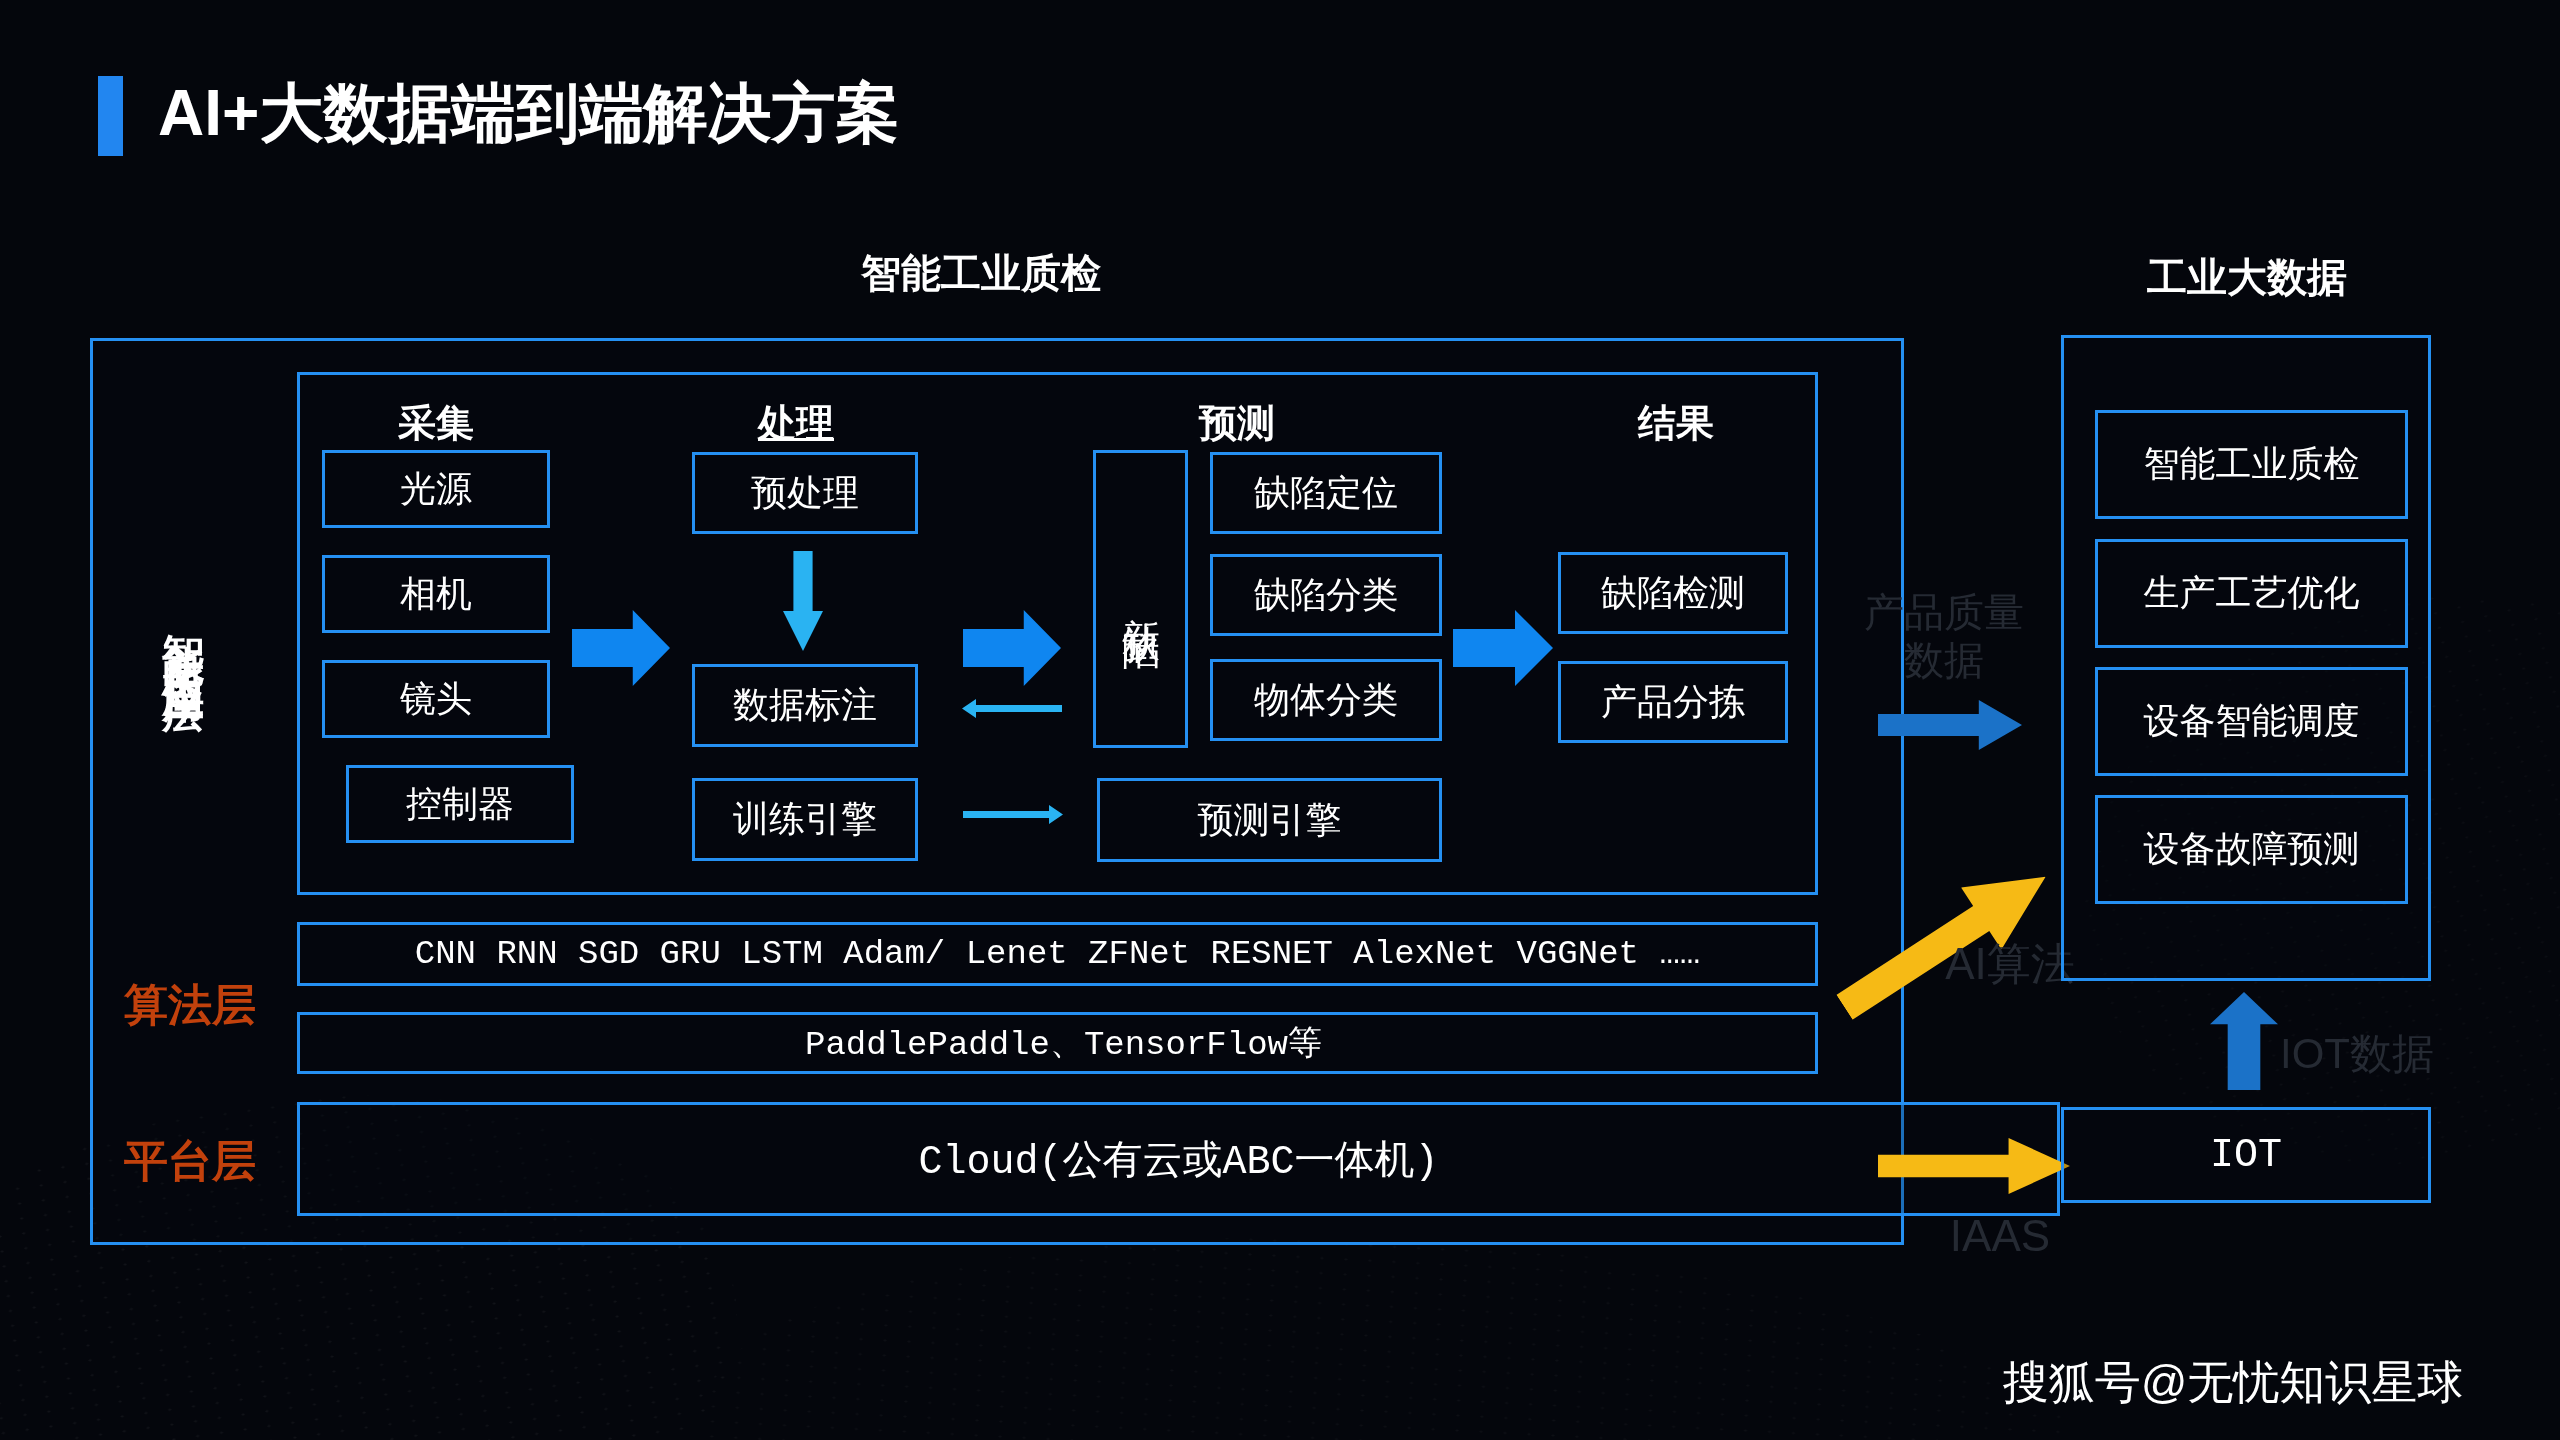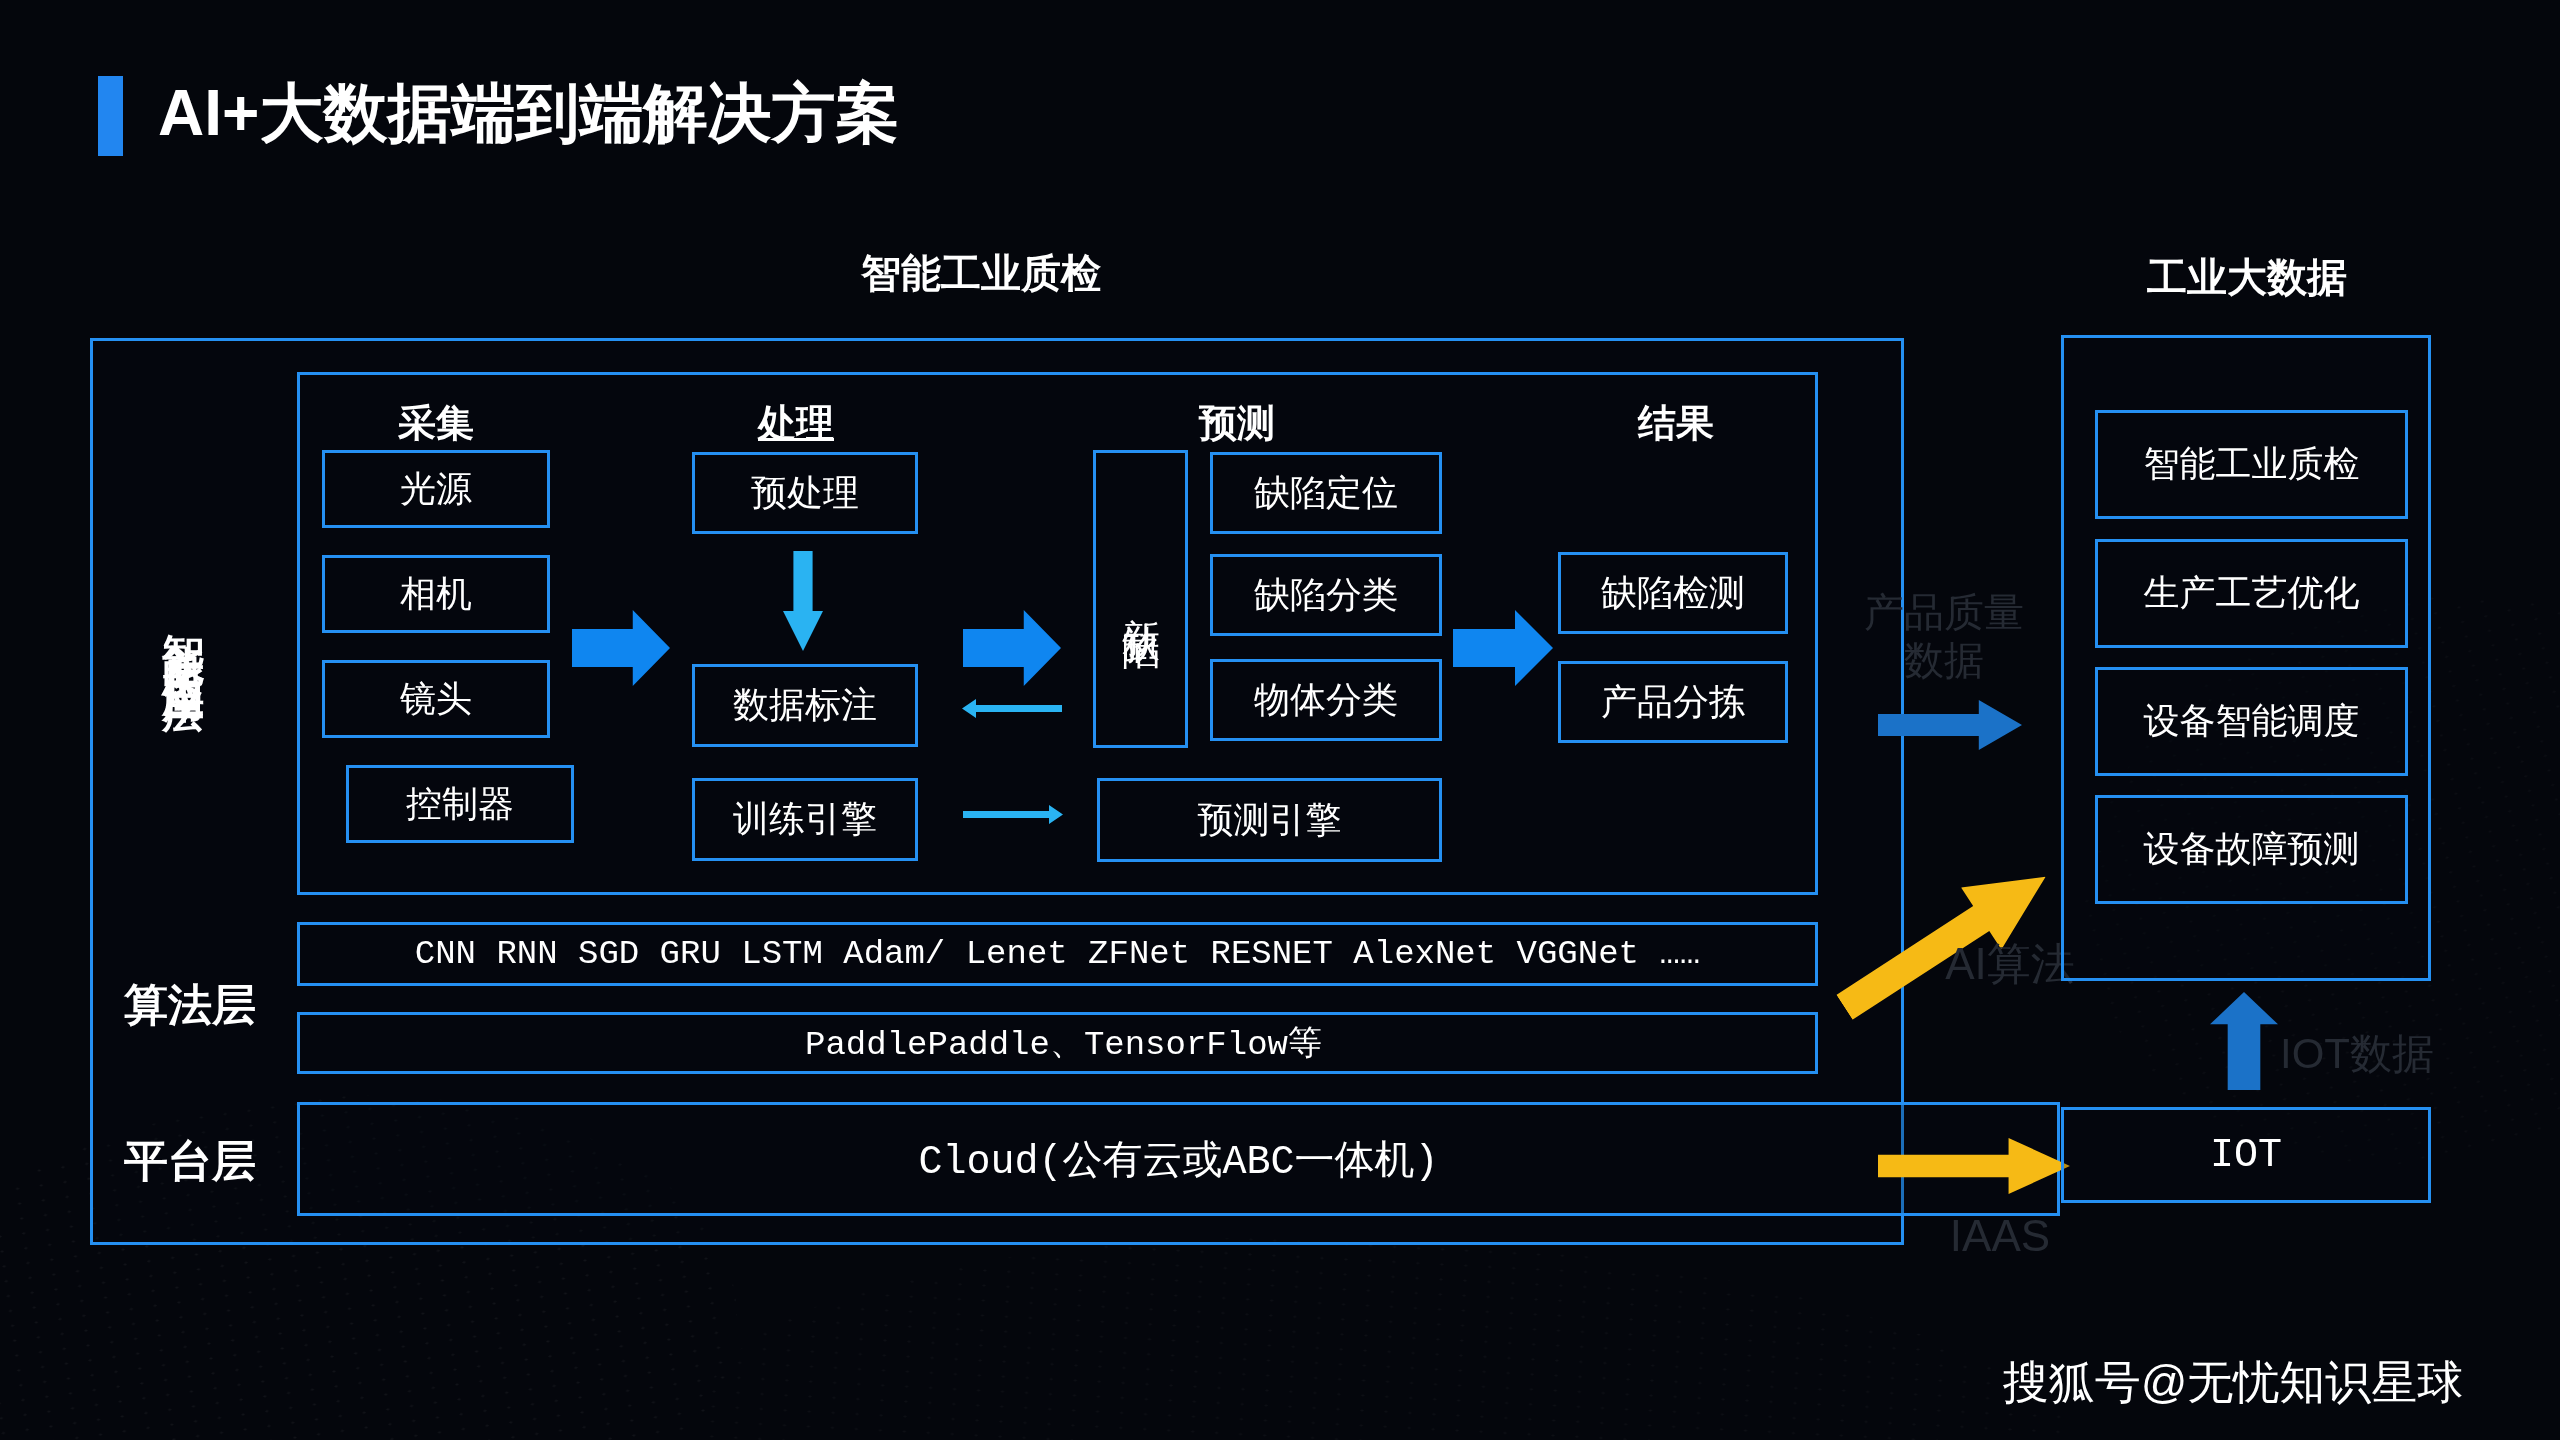--- a/index.html
+++ b/index.html
@@ -15,21 +15,21 @@
     border:3px solid #2590f2;background:rgba(2,6,16,0.25);
   }
   .boxlabel{
     display:flex;align-items:center;justify-content:center;
     text-align:center;font-size:36px;color:#ffffff;
   }
   .colhead{
     position:absolute;text-align:center;font-size:38px;font-weight:bold;color:#ffffff;
   }
   .layerlabel{
-    position:absolute;text-align:center;font-size:44px;font-weight:bold;color:#ffffff;
+    position:absolute;text-align:center;font-size:44px;font-weight:bold;color:#c2410c;
   }
   .vtext{
     writing-mode:vertical-rl;text-orientation:upright;
     letter-spacing:10px;display:flex;align-items:center;justify-content:center;
   }
   .mono{font-family:"Liberation Mono", monospace;}
   .arrow{position:absolute;}
   .arrow-right-chunky{
     background:#0f86f0;
     clip-path:polygon(0 25%,62% 25%,62% 0,100% 50%,62% 100%,62% 75%,0 75%);

